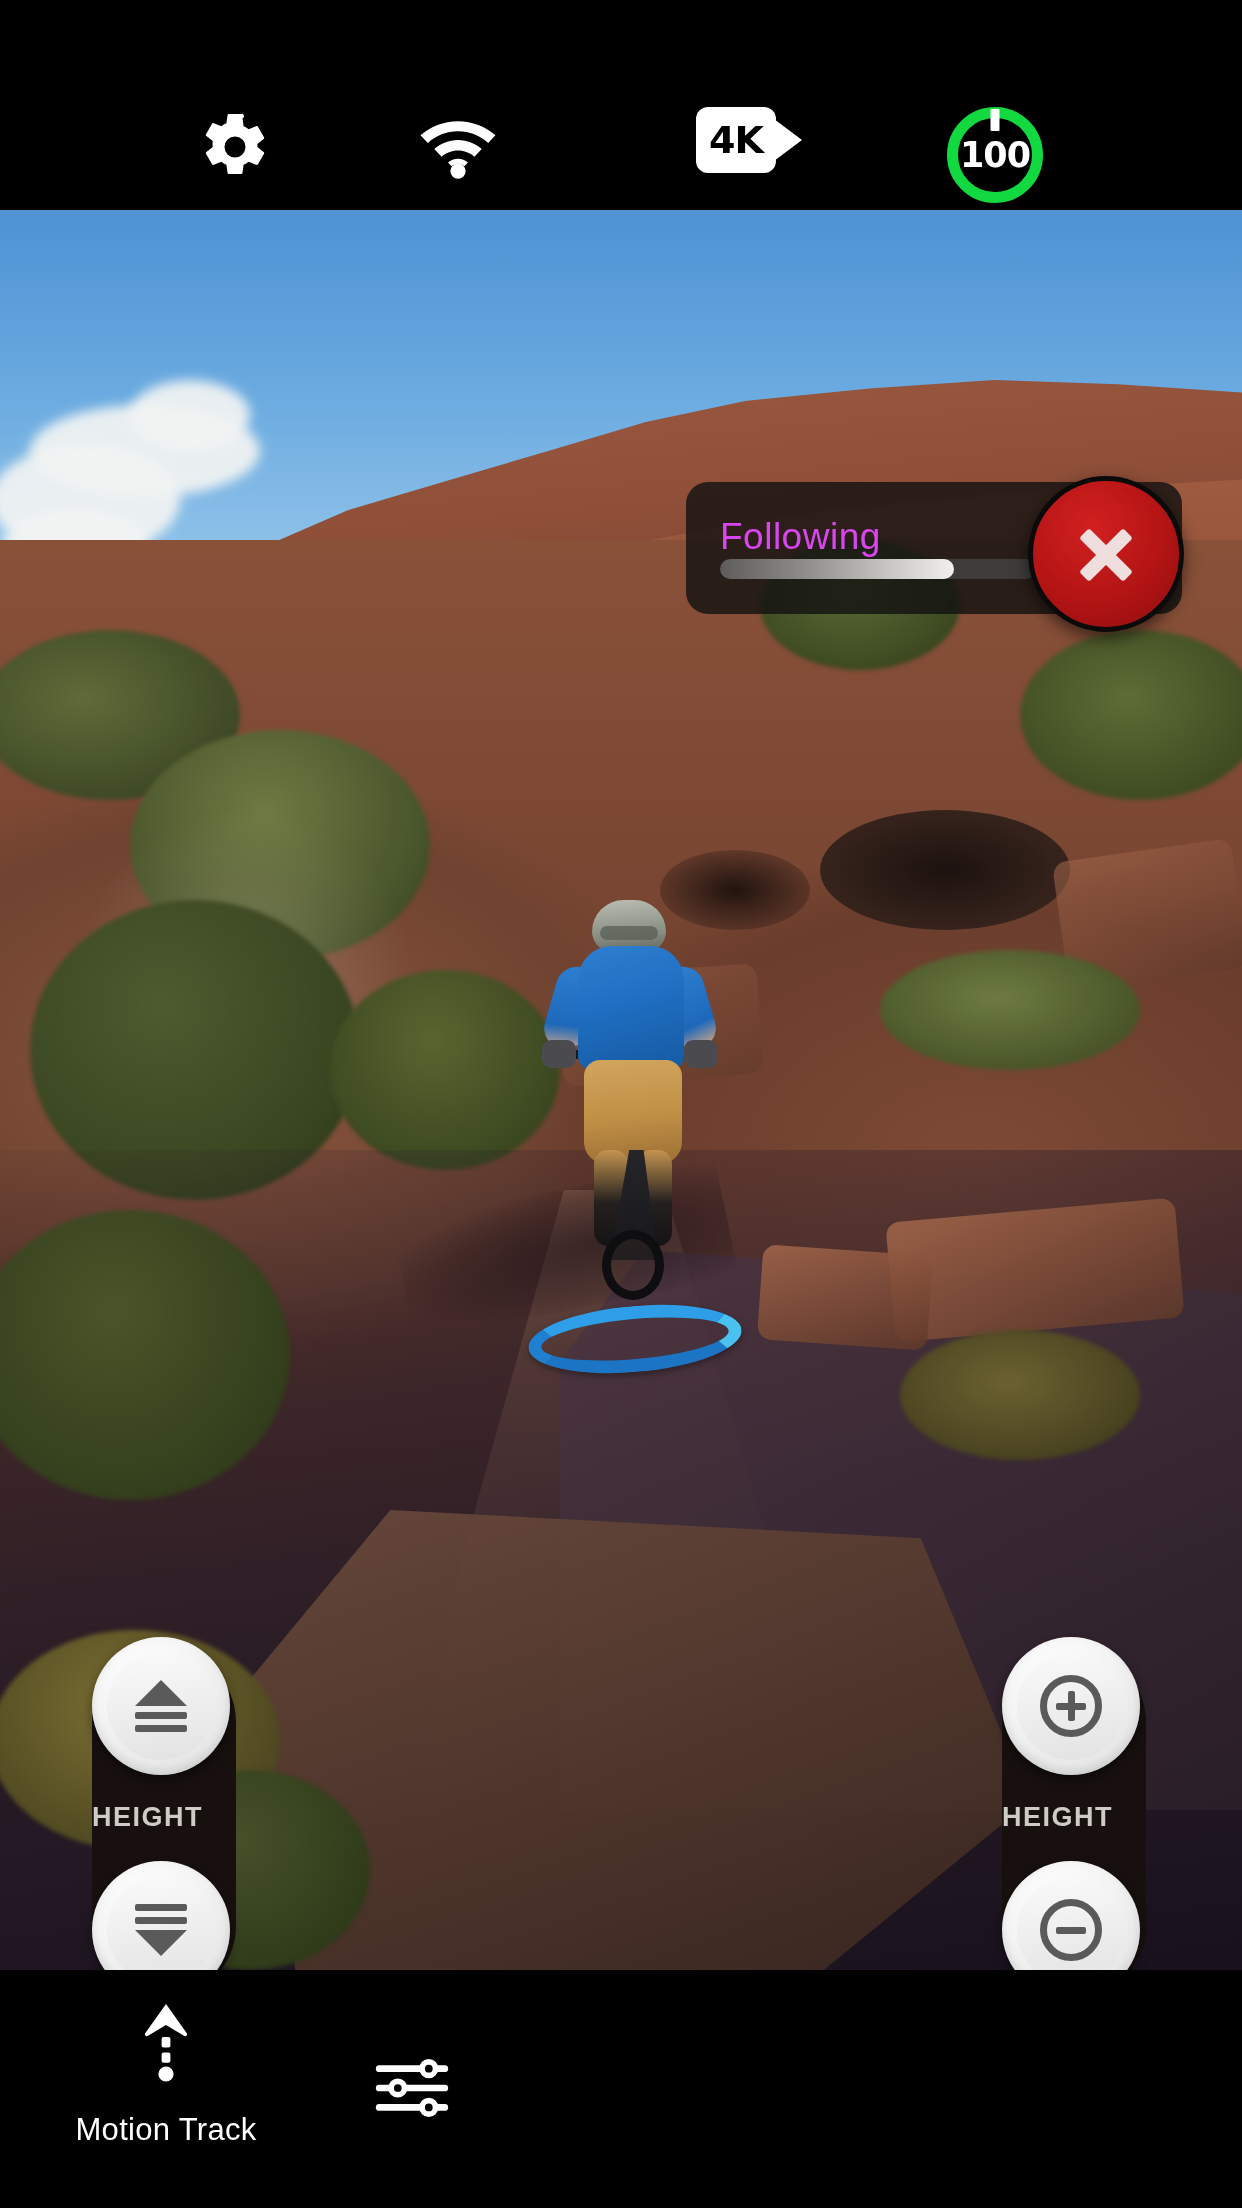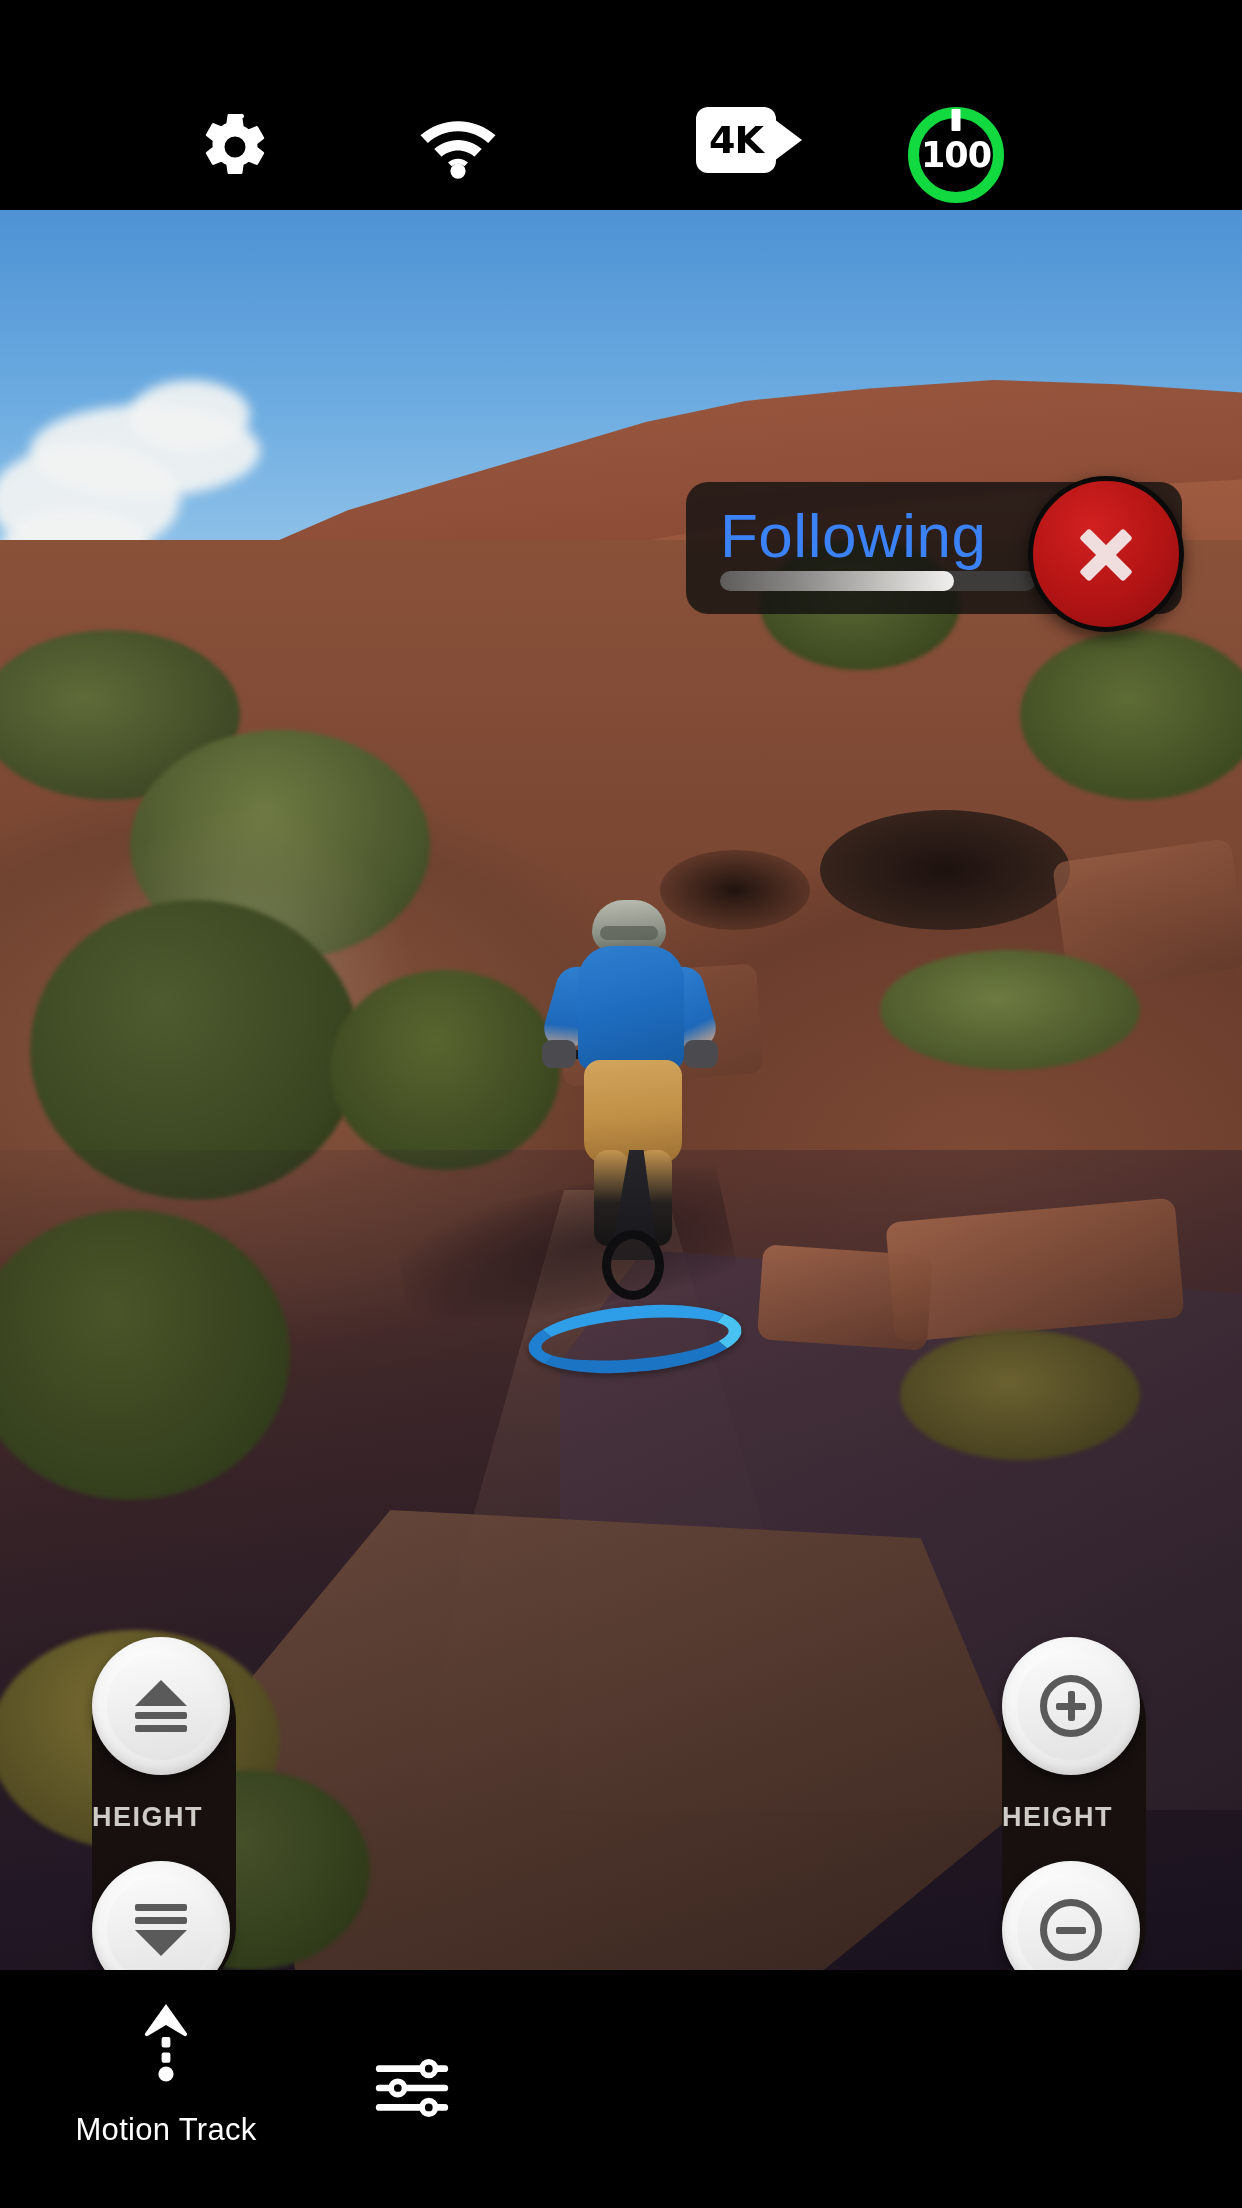--- a/index.html
+++ b/index.html
@@ -13,21 +13,21 @@
 
   
   #status-bar{
     position:absolute; left:0; top:0; width:1242px; height:210px;
     background:#000; display:flex; align-items:center; justify-content:flex-start;
   }
   .sb-item{ position:absolute; top:100px; display:flex; align-items:center; justify-content:center; }
   #sb-gear{ left:188px; width:94px; height:94px; }
   #sb-wifi{ left:410px; width:96px; height:94px; }
   #sb-4k  { left:692px; width:116px; height:80px; }
-  #sb-batt{ left:901px; width:110px; height:110px; }
+  #sb-batt{ left:940px; width:110px; height:110px; }
 
   .gear-svg{ width:72px; height:72px; }
   .wifi-svg{ width:82px; height:66px; }
 
   .vid4k{
     position:relative; width:108px; height:66px; display:flex; align-items:center;
   }
   .vid4k .body{
     width:80px; height:66px; background:#fff; border-radius:12px;
     display:flex; align-items:center; justify-content:center;
@@ -230,21 +230,21 @@
   
   #following-panel{
     position:absolute; left:686px; top:272px; width:496px; height:132px;
     background:rgba(18,16,16,.80);
     border-radius:22px;
     display:flex; flex-direction:column; justify-content:center;
     padding:0 34px;
     backdrop-filter:blur(2px);
   }
   #following-label{
-    font-size:62px; color:#3b82f6; font-weight:400; letter-spacing:.5px;
+    font-size:37px; color:#d946ef; font-weight:400; letter-spacing:.5px;
     line-height:1; margin-bottom:4px;
   }
   #following-progress-track{
     width:316px; height:20px; background:#3e3c3b; border-radius:10px; overflow:hidden;
   }
   #following-progress-fill{
     height:100%; border-radius:10px;
     background:linear-gradient(90deg,#5e5c5b 0%,#8d8b89 35%,#c5c3c0 70%,#f2f0ee 100%);
   }
   #cancel-follow-button{

